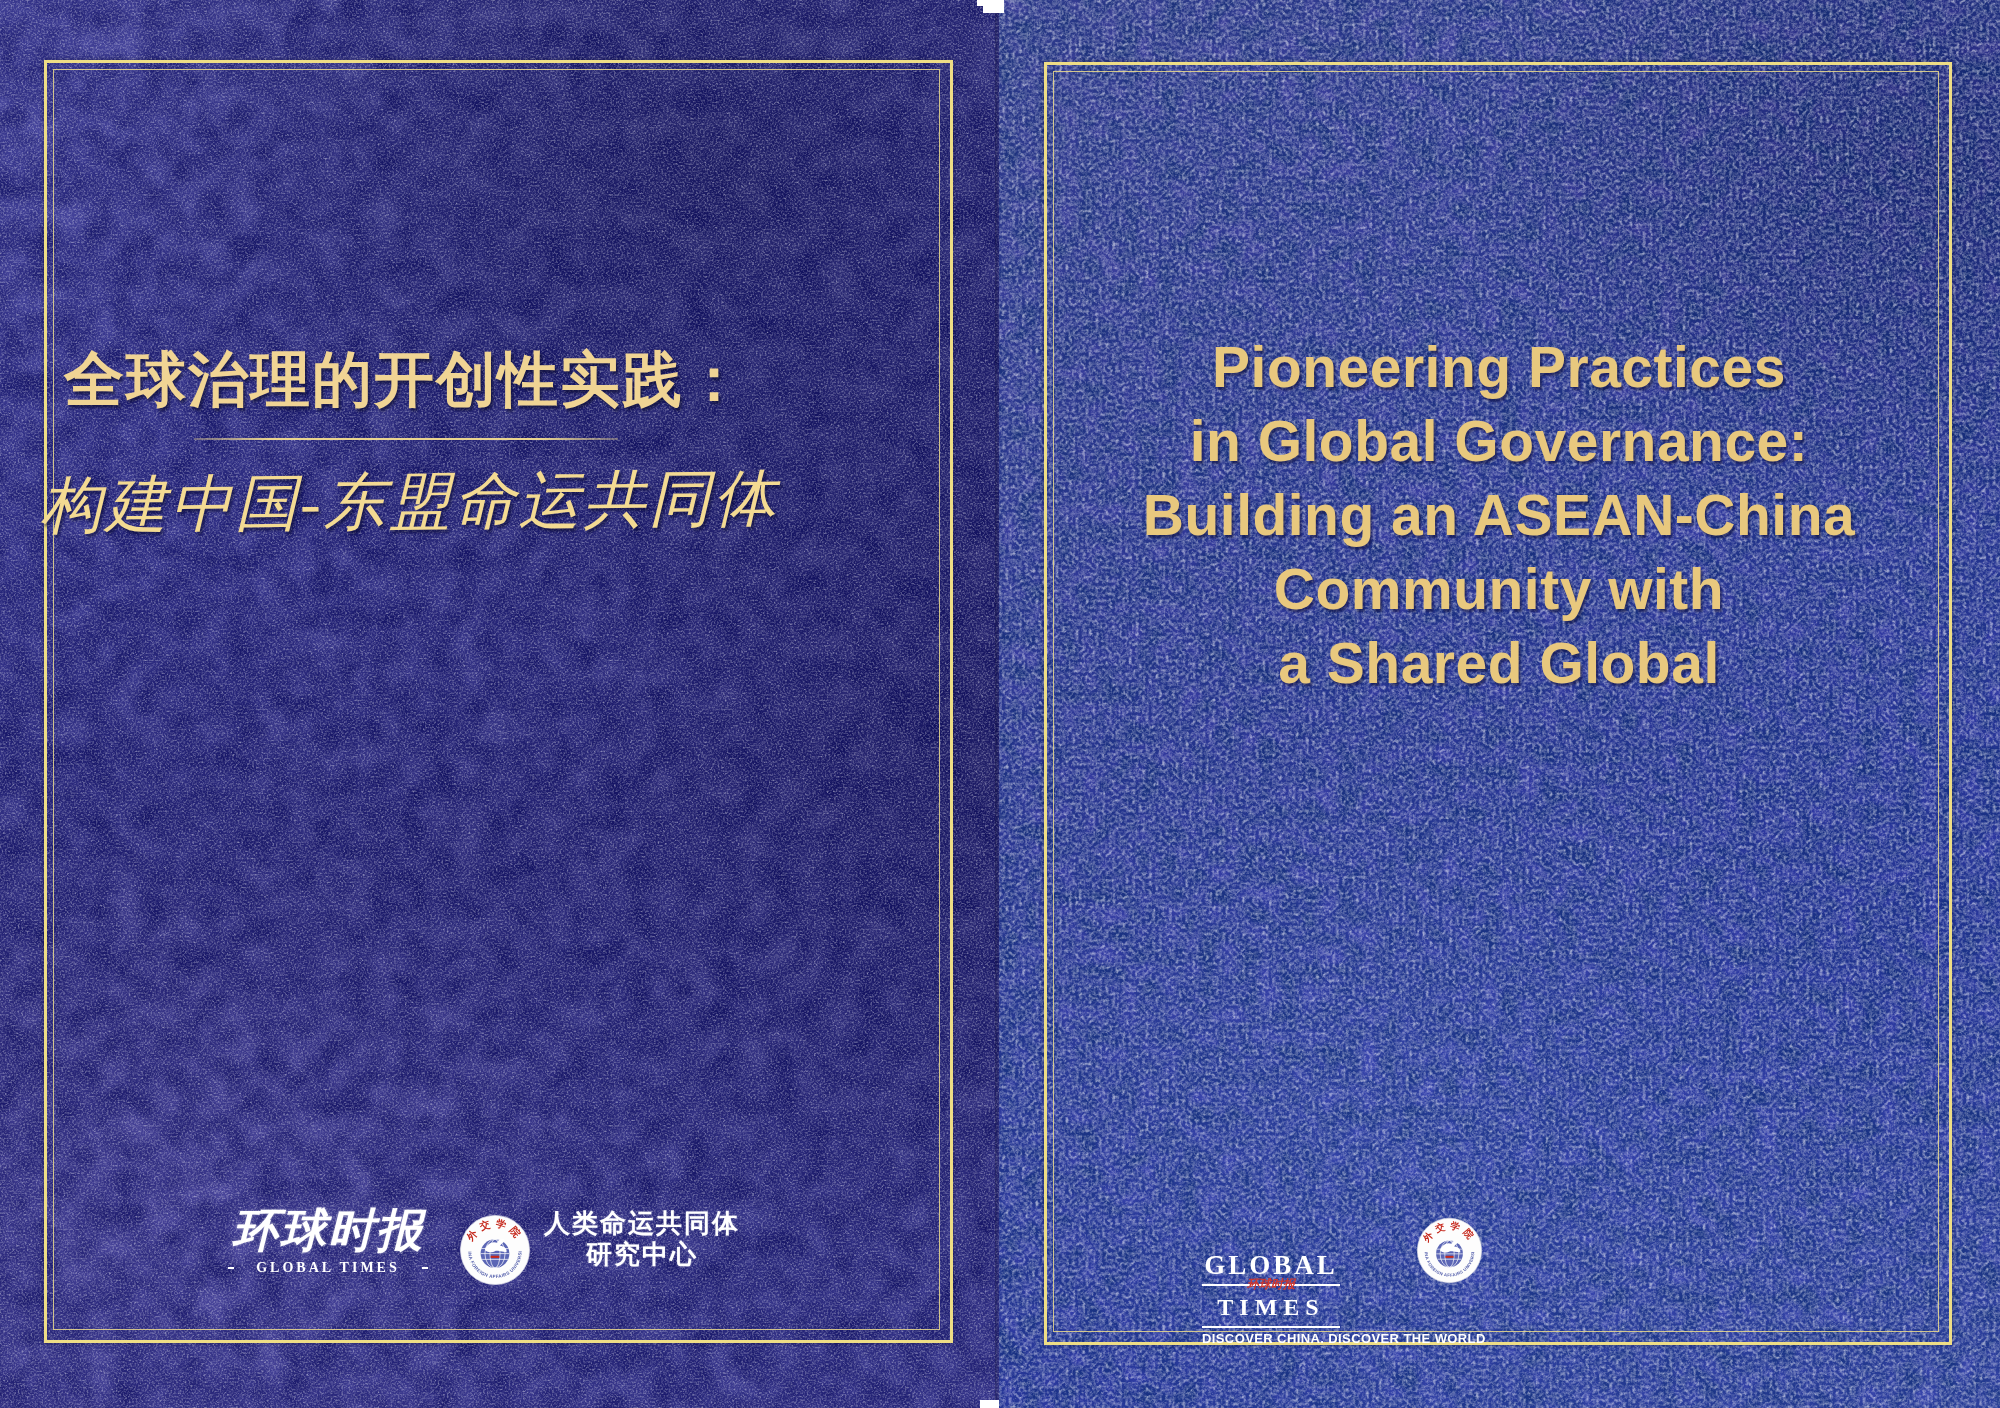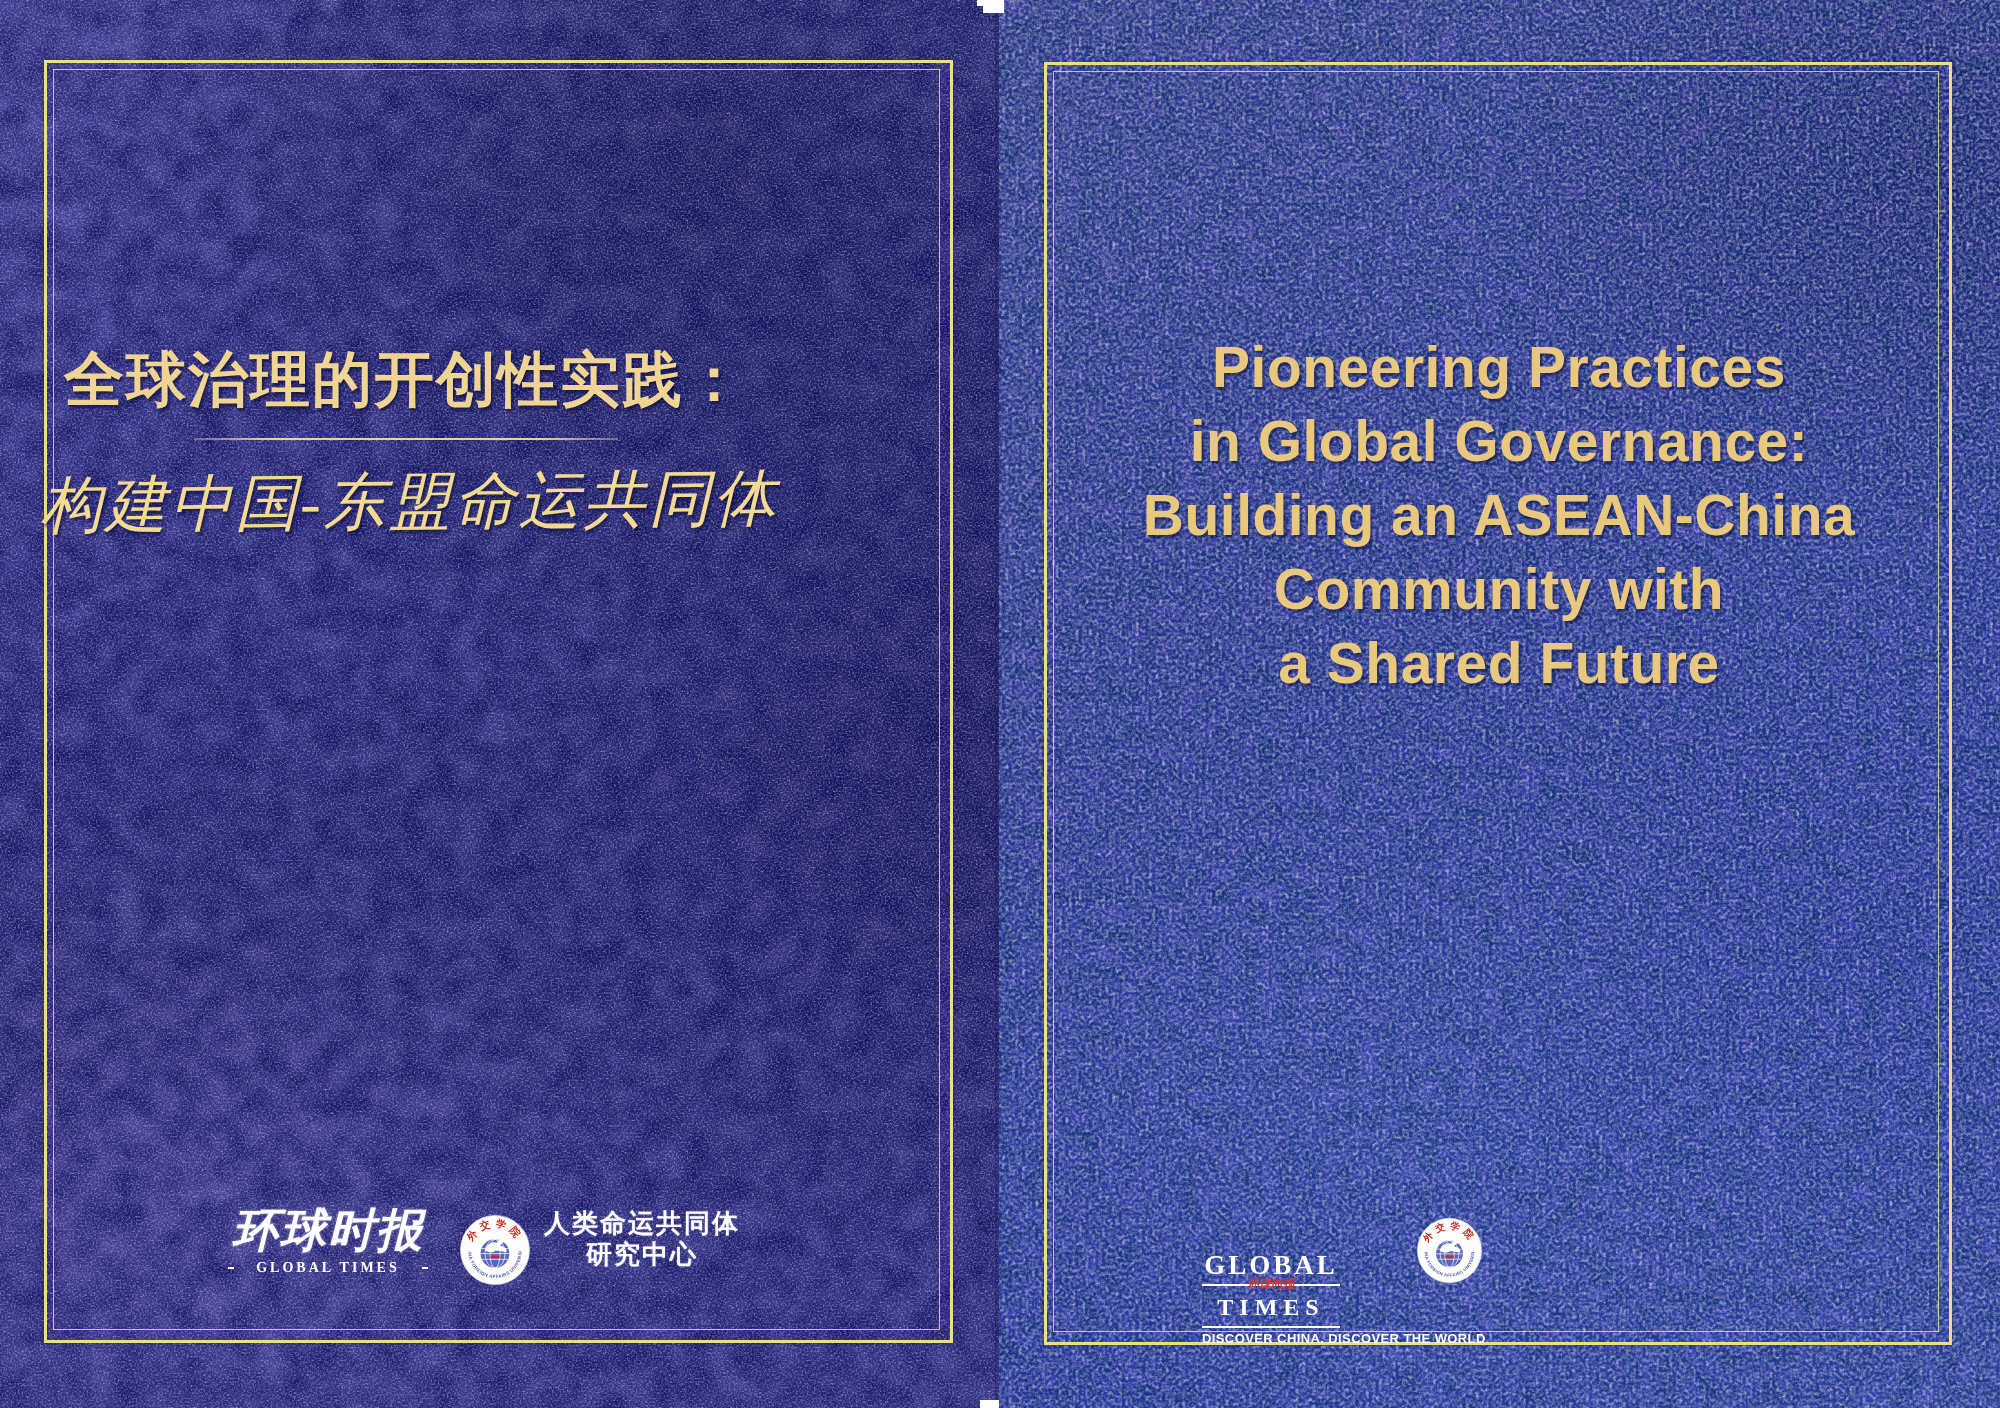--- a/index.html
+++ b/index.html
@@ -180,21 +180,21 @@
     </svg>
 
     <div class="frame-outer fr-outer"></div>
     <div class="frame-inner fr-inner"></div>
 
     <div class="en-title">
       <div>Pioneering Practices</div>
       <div>in Global Governance:</div>
       <div>Building an ASEAN-China</div>
       <div>Community with</div>
-      <div>a Shared Future</div>
+      <div>a Shared Global</div>
     </div>
 
     <div class="gt-stacked">
       <div class="gts-word1">GLOBAL</div>
       <div class="gts-mid">
         <span class="rule"></span>
         <span class="gts-script-sm">环球时报</span>
       </div>
       <div class="gts-word2">TIMES</div>
       <div class="gts-rule2"></div>

